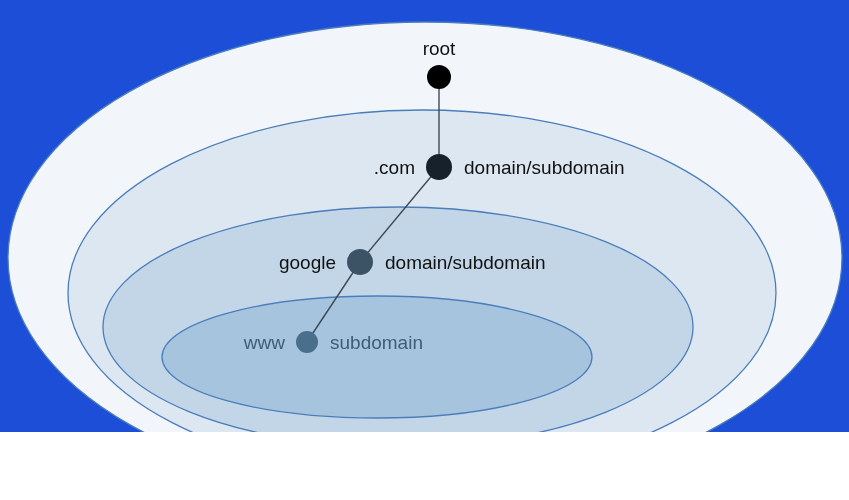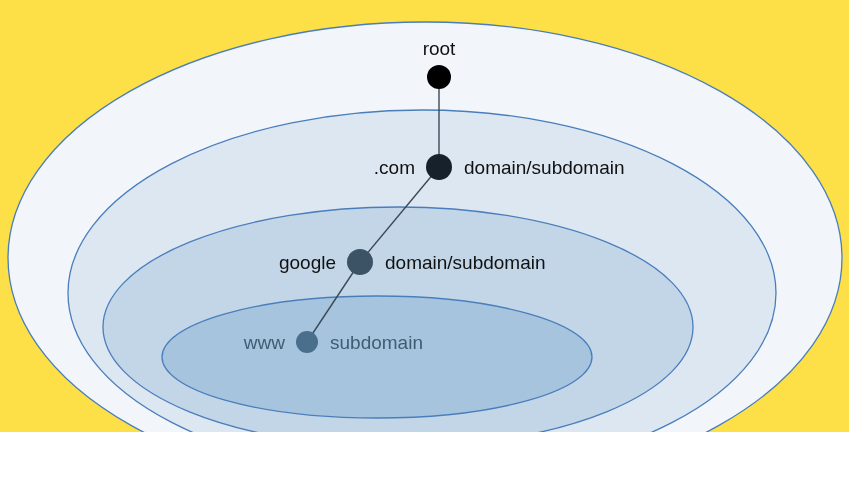--- a/index.html
+++ b/index.html
@@ -8,21 +8,21 @@
     padding: 0;
     background: #ffffff;
   }
   body {
     font-family: "Liberation Sans", sans-serif;
   }
   #canvas {
     position: relative;
     width: 849px;
     height: 432px;
-    background: #fde047;
+    background: #1d4ed8;
     overflow: hidden;
   }
   #diagram-svg {
     position: absolute;
     top: 0;
     left: 0;
     width: 849px;
     height: 500px;
   }
   .ring-label-text {

